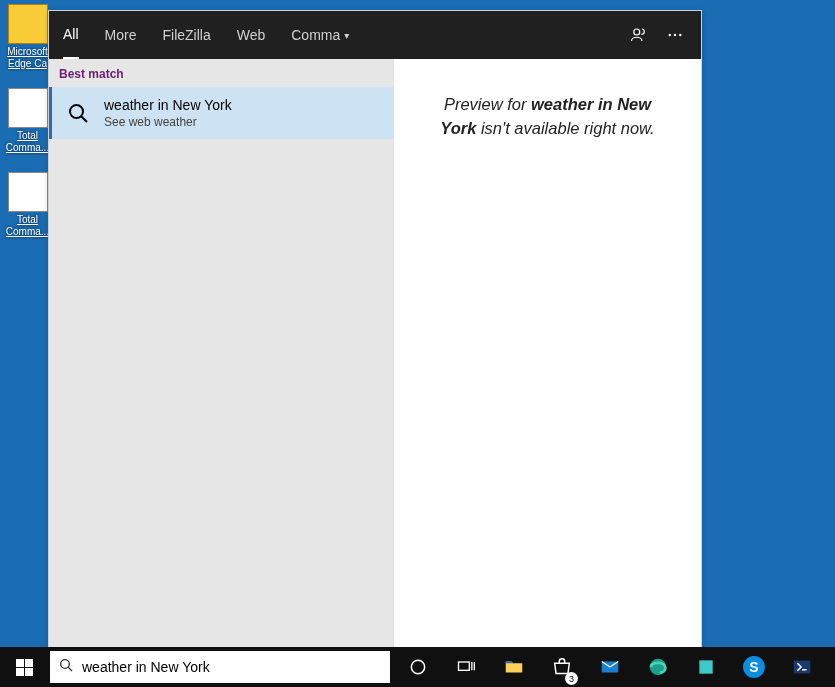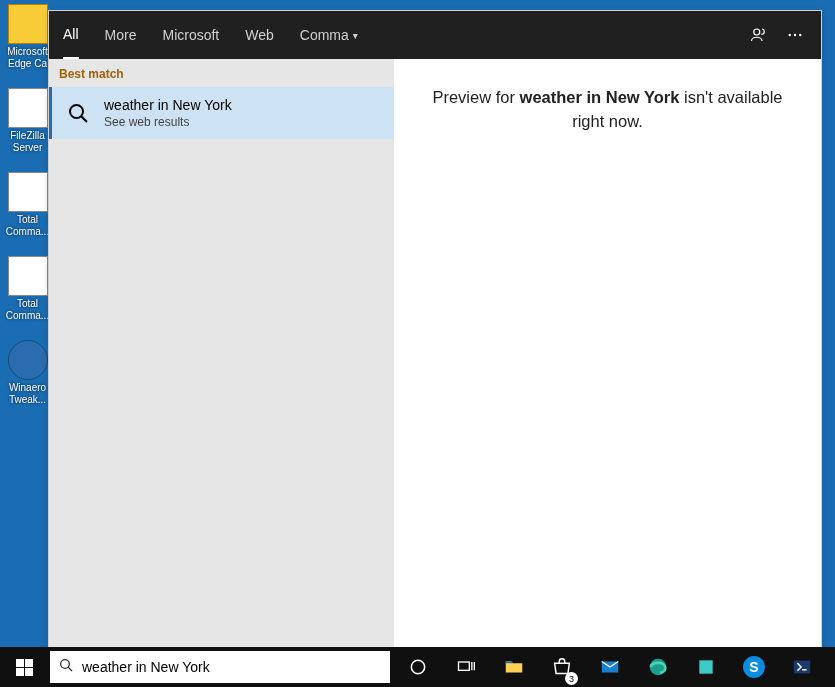--- a/index.html
+++ b/index.html
@@ -3,32 +3,32 @@
 <meta charset="utf-8">
 <style>
   * { margin: 0; padding: 0; box-sizing: border-box; font-family: "Segoe UI", Arial, sans-serif; }
   html, body { width: 835px; height: 687px; overflow: hidden; background: #1a6cb3; }
   .desktop { position: relative; width: 835px; height: 687px; }
 
   
   .desktop-icons { position: absolute; top: 0; left: 0; width: 55px; padding-top: 4px; }
   .dicon { width: 55px; text-align: center; margin-bottom: 18px; }
   .dicon .ibox { width: 40px; height: 40px; margin: 0 auto 2px; display: flex; align-items: center; justify-content: center; }
-  .dicon .ilabel { color: #fff; font-size: 10px; line-height: 12px; text-shadow: 0 0 3px rgba(0,0,0,0.8); word-break: break-word; }
+  .dicon .ilabel { color: #fff; font-size: 10px; line-height: 12px; text-shadow: 0 0 3px rgba(0,0,0,0.8); word-break: break-word; text-decoration: underline; }
   .yc { background: #f8cc36; border: 1px solid #b37f08; }
   .bluec { background: #2b6cb0; border: 1px solid #164a7a; }
   .whitec { background: #fff; border: 1px solid #888; }
   .tealc { background: linear-gradient(#3cc9c7,#0b8a88); }
 
   
   .search-panel {
     position: absolute;
     left: 48px;
     top: 10px;
-    width: 774px;
+    width: 654px;
     height: 657px;
     background: #fff;
     box-shadow: 0 2px 6px rgba(0,0,0,0.15);
     display: flex;
     flex-direction: column;
     border: 1px solid #d0d0d0;
   }
   .tabs {
     height: 48px;
     background: #202020;
@@ -38,36 +38,36 @@
     color: #d0d0d0;
     font-size: 14px;
   }
   .tab { margin-right: 26px; height: 48px; display: flex; align-items: center; cursor: default; }
   .tab.selected { color: #fff; border-bottom: 2px solid #fff; box-sizing: border-box; }
   .tabs .spacer { flex: 1; }
   .tabicon { width: 24px; height: 24px; display: flex; align-items: center; justify-content: center; color: #fff; margin-left: 12px; }
 
   .panel-body { flex: 1; display: flex; overflow: hidden; }
   .left-pane { width: 345px; background: #e6e6e6; display: flex; flex-direction: column; }
-  .best-match-header { font-size: 12px; font-weight: 600; color: #a16207; padding: 8px 10px 6px; }
+  .best-match-header { font-size: 12px; font-weight: 600; color: #701a75; padding: 8px 10px 6px; }
   .result-item {
     background: #cde2f2;
     display: flex;
     align-items: center;
     padding: 10px 10px;
     border-left: 3px solid #2b6cb0;
     cursor: default;
   }
   .result-icon {
     width: 32px; height: 32px; display: flex; align-items: center; justify-content: center; margin-right: 10px;
   }
   .result-texts .t1 { font-size: 14px; color: #000; }
   .result-texts .t2 { font-size: 12px; color: #444; margin-top: 2px; }
 
-  .right-pane { flex: 1; background: #fff; padding-top: 26px; }
+  .right-pane { flex: 1; background: #fff; padding-top: 33px; font-style: italic; }
   .preview-line { text-align: center; font-size: 16.5px; color: #222; line-height: 24px; padding: 0 30px; }
 
   
   .taskbar {
     position: absolute;
     left: 0; bottom: 0;
     width: 835px; height: 40px;
     background: #101010;
     display: flex;
     align-items: center;
@@ -107,41 +107,33 @@
 
 <div class="desktop">
 
   <div class="desktop-icons">
     <div class="dicon">
       <div class="ibox yc"></div>
       <div class="ilabel">Microsoft Edge Ca</div>
     </div>
     <div class="dicon">
       <div class="ibox whitec"></div>
-      <div class="ilabel">FileZilla Server</div>
+      <div class="ilabel">Total Comma...</div>
     </div>
     <div class="dicon">
       <div class="ibox whitec"></div>
       <div class="ilabel">Total Comma...</div>
-    </div>
-    <div class="dicon">
-      <div class="ibox whitec"></div>
-      <div class="ilabel">Total Comma...</div>
-    </div>
-    <div class="dicon">
-      <div class="ibox bluec" style="border-radius:50%"></div>
-      <div class="ilabel">Winaero Tweak...</div>
     </div>
   </div>
 
   <div class="search-panel">
     <div class="tabs">
       <div class="tab selected">All</div>
       <div class="tab">More</div>
-      <div class="tab">Microsoft</div>
+      <div class="tab">FileZilla</div>
       <div class="tab">Web</div>
       <div class="tab">
         <span>Comma</span>
         <span style="margin-left:4px;font-size:10px;">▾</span>
       </div>
       <div class="spacer"></div>
       <div class="tabicon">
         <svg width="18" height="18" viewBox="0 0 24 24" fill="none" stroke="#fff" stroke-width="1.6">
             <circle cx="9" cy="8" r="4"></circle>
             <path d="M2 20c0-3 3.5-5 7-5s7 2 7 5"></path>
@@ -162,21 +154,21 @@
         <div class="best-match-header">Best match</div>
         <div class="result-item">
           <div class="result-icon">
             <svg width="24" height="24" viewBox="0 0 24 24" fill="none" stroke="#000" stroke-width="2">
                 <circle cx="10.5" cy="10.5" r="6.5"></circle>
                 <line x1="21" y1="21" x2="15.2" y2="15.2"></line>
               </svg>
           </div>
           <div class="result-texts">
             <div class="t1">weather in New York</div>
-            <div class="t2">See web results</div>
+            <div class="t2">See web weather</div>
           </div>
         </div>
       </div>
       <div class="right-pane">
         <div class="preview-line">
           <span>Preview for </span><b>weather in New York</b><span> isn't available right now.</span>
         </div>
       </div>
     </div>
   </div>

